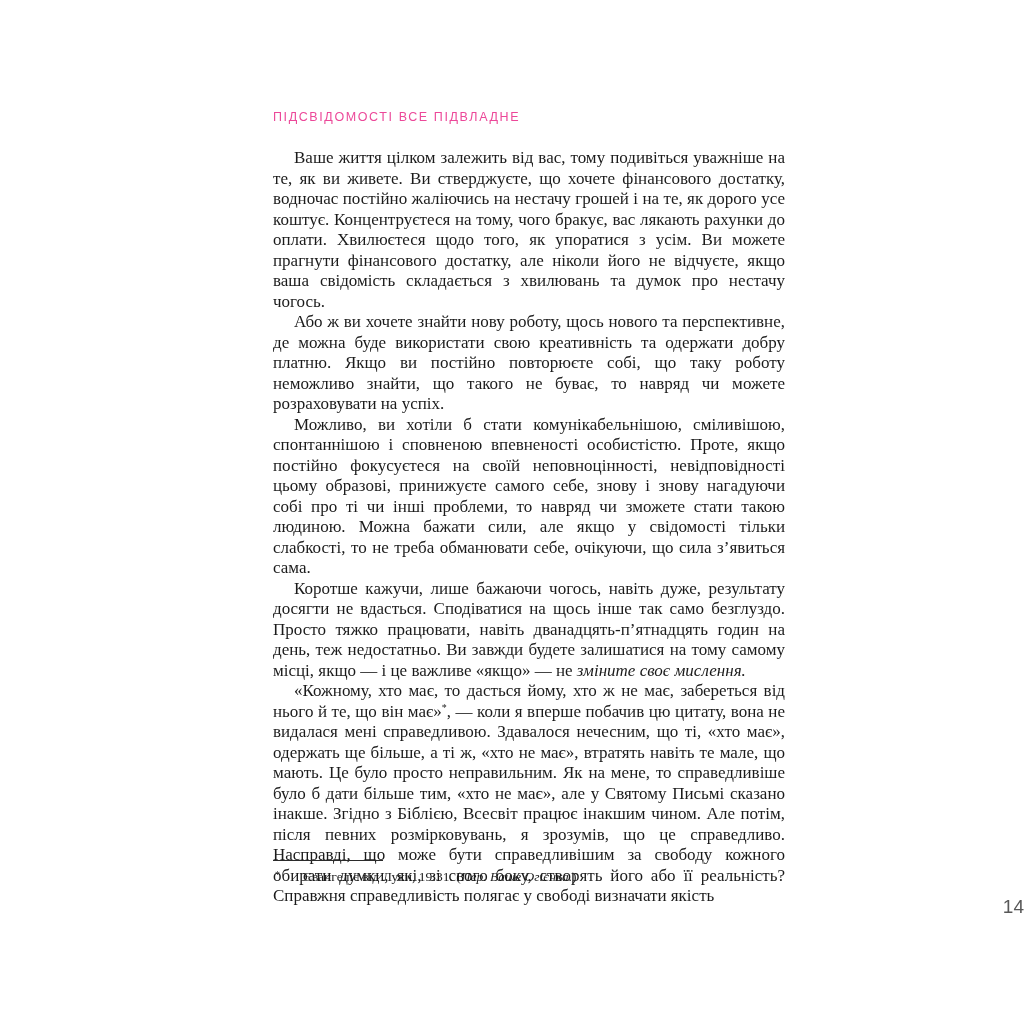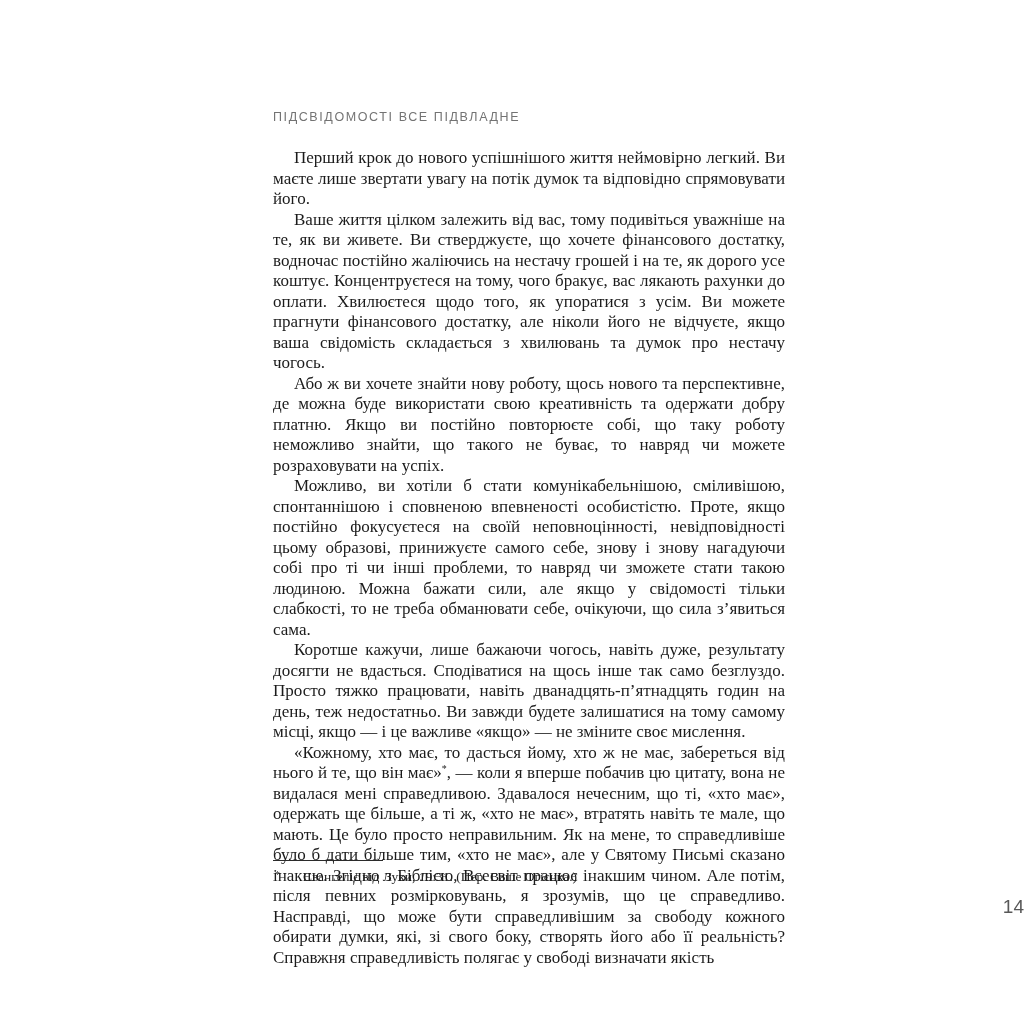--- a/index.html
+++ b/index.html
@@ -15,41 +15,42 @@
     overflow: hidden;
   }
   .running-head {
     position: absolute;
     left: 273px;
     top: 110px;
     font-family: "Liberation Sans", sans-serif;
     font-size: 12.5px;
     font-weight: 400;
     letter-spacing: 1.6px;
-    color: #737373;
+    color: #ec4899;
     white-space: nowrap;
   }
   .text-column {
     position: absolute;
     left: 273px;
     top: 148px;
     width: 512px;
     font-family: "Liberation Serif", "DejaVu Serif", serif;
     font-size: 17px;
     line-height: 20.5px;
     color: #1b1b1b;
     text-align: justify;
     text-justify: inter-word;
   }
   .text-column p {
     margin: 0;
     padding: 0;
     text-indent: 21px;
   }
   .text-column .i, .footnote .i {
+    font-style: italic;
   }
   .text-column .sup {
     font-size: 10px;
     vertical-align: 6px;
     line-height: 0;
   }
   .footnote-rule {
     position: absolute;
     left: 273px;
     top: 860px;
@@ -88,21 +89,20 @@
   }
 </style>
 </head>
 <body>
 
 <div class="book-page">
 
   <div class="running-head">ПІДСВІДОМОСТІ ВСЕ ПІДВЛАДНЕ</div>
 
   <div class="text-column" id="paragraphs">
-      <p><span>Перший крок до нового успішнішого життя неймовірно легкий. Ви маєте лише звертати увагу на потік думок та відповідно спрямовувати його.</span></p>
       <p><span>Ваше життя цілком залежить від вас, тому подивіться уважніше на те, як ви живете. Ви стверджуєте, що хочете фінансового достатку, водночас постійно жаліючись на нестачу грошей і на те, як дорого усе коштує. Концентруєтеся на тому, чого бракує, вас лякають рахунки до оплати. Хвилюєтеся щодо того, як упоратися з усім. Ви можете прагнути фінансового достатку, але ніколи його не відчуєте, якщо ваша свідомість складається з хвилювань та думок про нестачу чогось.</span></p>
       <p><span>Або ж ви хочете знайти нову роботу, щось нового та перспективне, де можна буде використати свою креативність та одержати добру платню. Якщо ви постійно повторюєте собі, що таку роботу неможливо знайти, що такого не буває, то навряд чи можете розраховувати на успіх.</span></p>
       <p><span>Можливо, ви хотіли б стати комунікабельнішою, сміливішою, спонтаннішою і сповненою впевненості особистістю. Проте, якщо постійно фокусуєтеся на своїй неповноцінності, невідповідності цьому образові, принижуєте самого себе, знову і знову нагадуючи собі про ті чи інші проблеми, то навряд чи зможете стати такою людиною. Можна бажати сили, але якщо у свідомості тільки слабкості, то не треба обманювати себе, очікуючи, що сила з’явиться сама.</span></p>
       <p><span>Коротше кажучи, лише бажаючи чогось, навіть дуже, результату досягти не вдасться. Сподіватися на щось інше так само безглуздо. Просто тяжко працювати, навіть дванадцять-п’ятнадцять годин на день, теж недостатньо. Ви завжди будете залишатися на тому самому місці, якщо — і це важливе «якщо» — не </span><span class="i">зміните своє мислення.</span></p>
       <p><span>«Кожному, хто має, то дасться йому, хто ж не має, забереться від нього й те, що він має»</span><span class="sup">*</span><span>, — коли я вперше побачив цю цитату, вона не видалася мені справедливою. Здавалося нечесним, що ті, «хто має», одержать ще більше, а ті ж, «хто не має», втратять навіть те мале, що мають. Це було просто неправильним. Як на мене, то справедливіше було б дати більше тим, «хто не має», але у Святому Письмі сказано інакше. Згідно з Біблією, Всесвіт працює інакшим чином. Але потім, після певних розмірковувань, я зрозумів, що це справедливо. Насправді, що може бути справедливішим за свободу кожного обирати думки, які, зі свого боку, створять його або її реальність? Справжня справедливість полягає у свободі визначати якість</span></p>
     </div>
 
   <div class="footnote-rule"></div>
 
   <div class="footnote">

